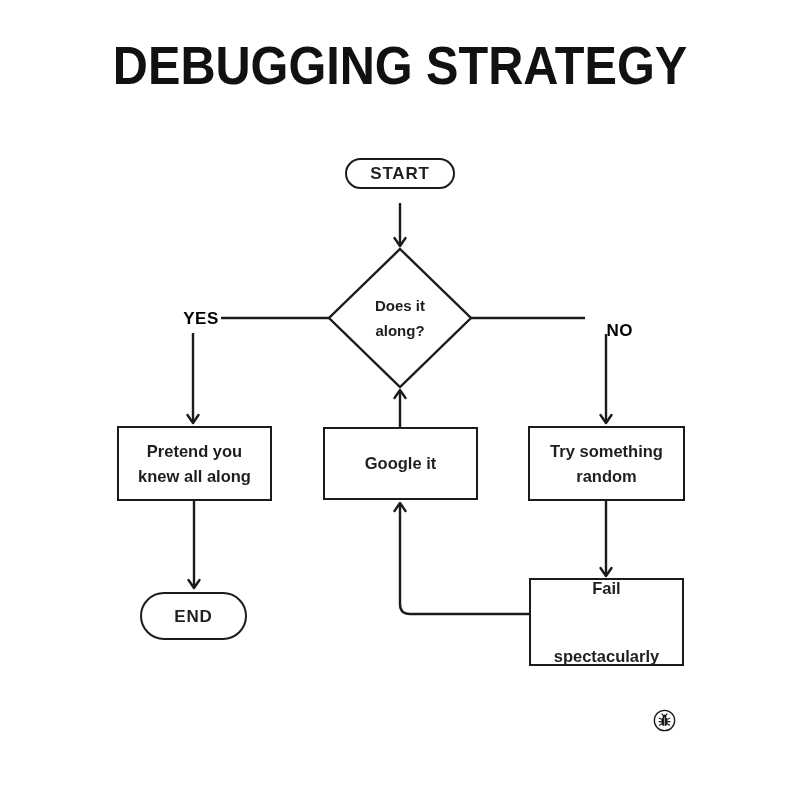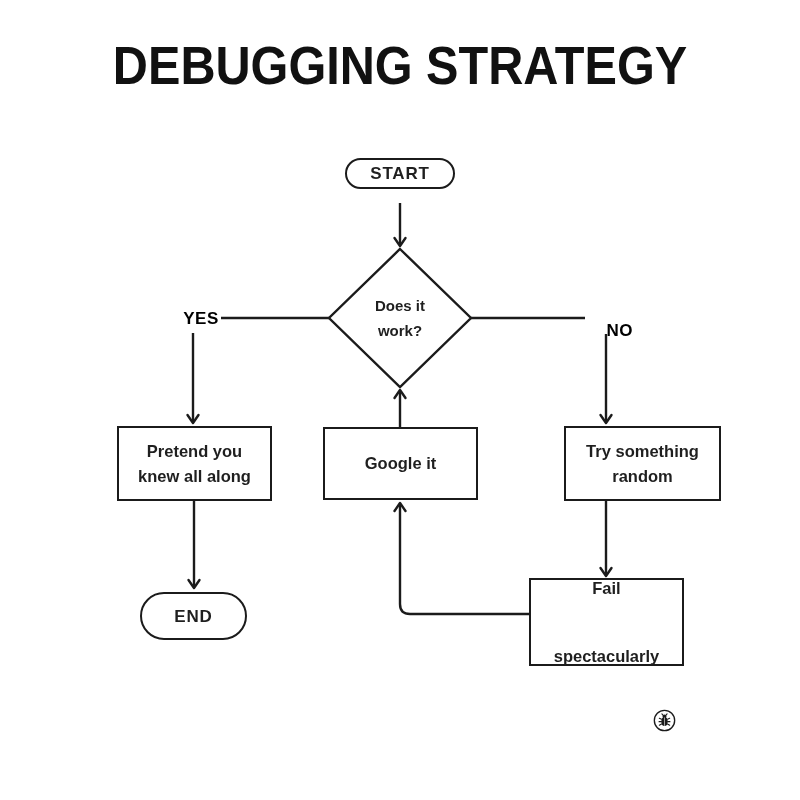--- a/index.html
+++ b/index.html
@@ -49,21 +49,21 @@
 
   .stamp {
     position: absolute; left: 653px; top: 709px; width: 23px; height: 23px;
   }
 
   
   #n-start   { left: 345px; top: 158px; width: 110px; height: 31px; }
   #n-decision{ left: 328px; top: 292px; width: 144px; height: 52px; }
   #n-pretend { left: 117px; top: 426px; width: 155px; height: 75px; }
   #n-google  { left: 323px; top: 427px; width: 155px; height: 73px; }
-  #n-try     { left: 528px; top: 426px; width: 157px; height: 75px; margin-left: 36px; }
+  #n-try     { left: 528px; top: 426px; width: 157px; height: 75px; }
   #n-fail    { left: 529px; top: 578px; width: 155px; height: 88px; gap: 43px; }
   #n-end     { left: 140px; top: 592px; width: 107px; height: 48px; }
   #lbl-yes   { left: 171px; top: 310px; }
   #lbl-no    { left: 573px; top: 322px; text-align: right; }
 </style>
 </head>
 <body>
 
 <div class="canvas">
 
@@ -98,21 +98,21 @@
     <path d="M400,427 L400,392"></path>
     <path class="chev" d="M394.5,398 L400,390 L405.5,398"></path>
   </svg>
 
   <div id="n-start" class="node pill">
     <span>START</span>
   </div>
 
   <div id="n-decision" class="node diamond-label">
     <span>Does it</span>
-    <span>work?</span>
+    <span>along?</span>
   </div>
 
   <div id="lbl-yes" class="edge-label">YES</div>
   <div id="lbl-no" class="edge-label">NO</div>
 
   <div id="n-pretend" class="node box">
     <span>Pretend you</span>
     <span>knew all along</span>
   </div>
 

